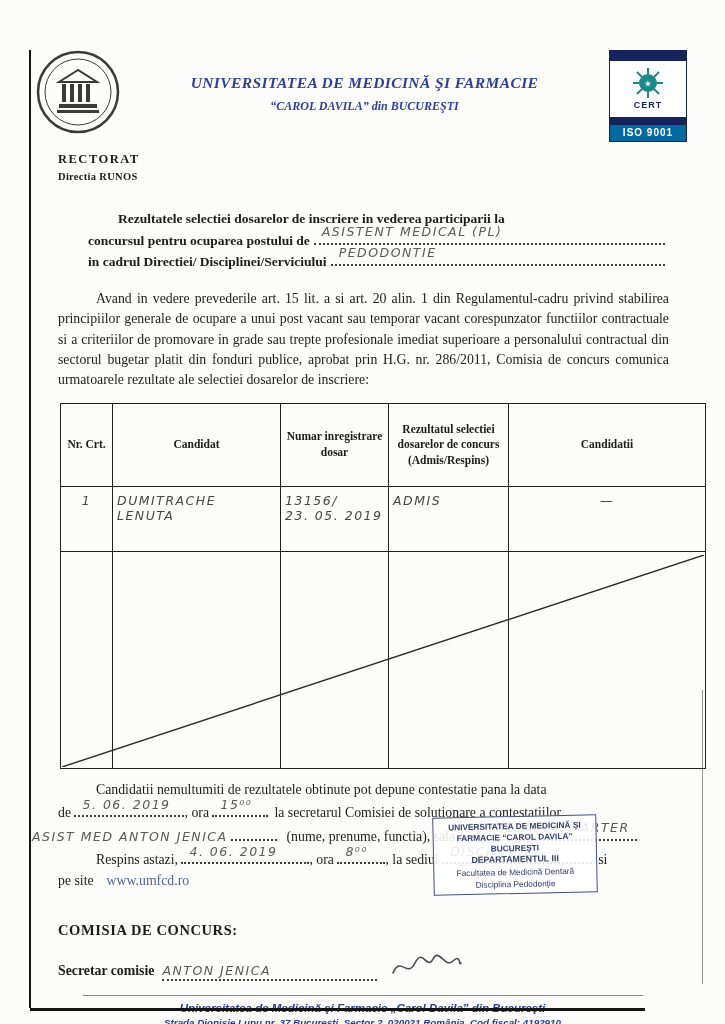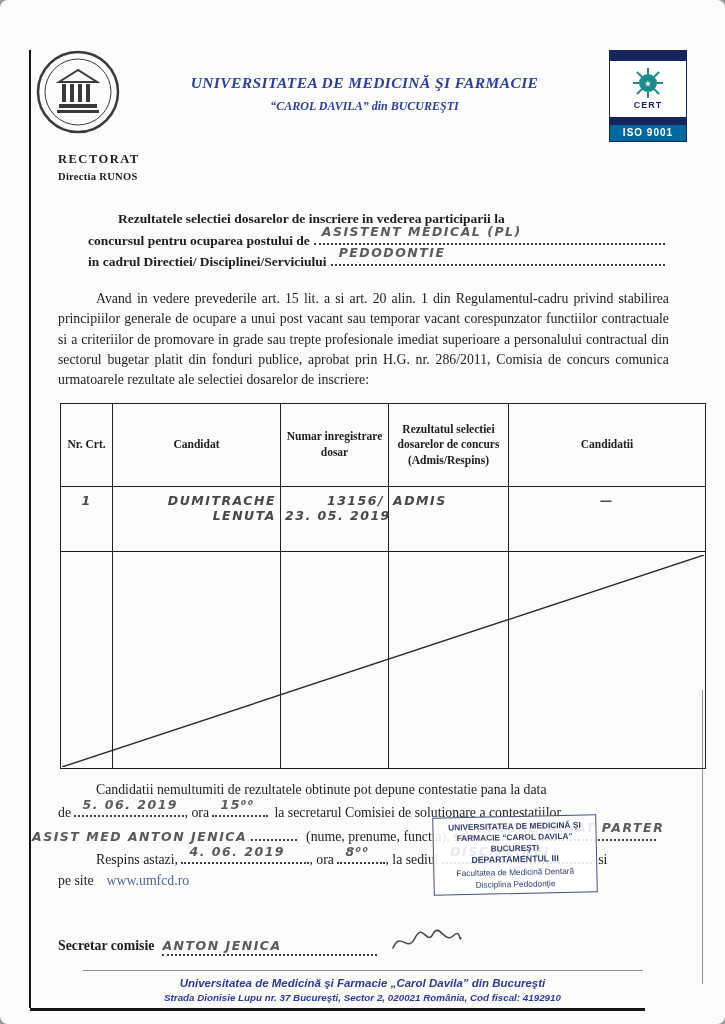--- a/index.html
+++ b/index.html
@@ -1,19 +1,19 @@
 <!DOCTYPE html>
 <html><head>
 <meta charset="utf-8">
 <style>
   html,body { margin:0; padding:0; background:#9a9a9a; }
   .page {
     position:relative; width:725px; height:1024px; margin:0 auto;
     background:#fcfcfa; overflow:hidden;
-    font-family:"Liberation Serif", serif; color:#1c1c1c;border-radius:8px;
+    font-family:"Liberation Serif", serif; color:#1c1c1c;
   }
   
   .scan-left  { position:absolute; left:29px; top:50px; bottom:16px; width:2px; background:#141414; }
   .scan-bottom{ position:absolute; left:30px; bottom:13px; width:615px; height:3px; background:#141414; }
   .scan-right { position:absolute; right:22px; top:690px; bottom:40px; width:1px; background:rgba(20,20,20,.45); }
 
   
   .header { display:flex; align-items:flex-start; padding:50px 38px 0 36px; }
   .logo-wrap { width:84px; height:84px; flex:0 0 auto; }
   .uni-title { flex:1; text-align:center; color:#2e3f97; font-weight:bold; font-style:italic; padding-top:24px; }
@@ -30,22 +30,22 @@
   .rectorat-block { margin:10px 0 0 58px; }
   .rectorat { font-weight:bold; font-size:12.5px; letter-spacing:1.5px; }
   .directia { font-weight:bold; font-size:10.5px; margin-top:4px; letter-spacing:.3px; }
 
   
   .title-block { margin:26px 60px 0 88px; font-weight:bold; font-size:13.5px; line-height:1.6; }
   .title-line1 { padding-left:30px;font-family:Liberation Serif, serif; }
   .tline { display:flex; align-items:baseline; }
   .blank { display:inline-block; border-bottom:2px dotted #3c3c3c; position:relative; }
   .fill  { flex:1; border-bottom:2px dotted #3c3c3c; position:relative; margin-left:4px; }
-  .hw { font-family:"DejaVu Sans", sans-serif; font-style:italic; font-weight:bold;
-        color:#5a5a5a; font-size:12.5px; letter-spacing:1.5px; white-space:nowrap;text-align:right; }
+  .hw { font-family:"DejaVu Sans", sans-serif; font-style:italic; font-weight:normal;
+        color:#5a5a5a; font-size:12.5px; letter-spacing:1.5px; white-space:nowrap; }
   .hw-dark { color:#474747; }
   .fill .hw, .blank .hw { position:absolute; bottom:1px; left:8px; }
 
   
   .body-par { margin:16px 56px 0 58px; font-size:13.8px; line-height:1.48; text-align:justify; text-indent:38px; }
 
   
   .table-wrap { position:relative; width:646px; margin:12px 0 0 60px; }
   table.results { border-collapse:collapse; width:100%; table-layout:fixed; }
   .results th, .results td { border:1.4px solid #1f1f1f; padding:2px 4px; vertical-align:middle; }
@@ -247,20 +247,21 @@
 
   <div class="stamp">
     <div class="s-b">UNIVERSITATEA DE MEDICINĂ ŞI</div>
     <div class="s-b">FARMACIE “CAROL DAVILA” BUCUREŞTI</div>
     <div class="s-m">DEPARTAMENTUL III</div>
     <div class="s-r">Facultatea de Medicină Dentară</div>
     <div class="s-r">Disciplina Pedodonţie</div>
   </div>
 
   <div class="commission">
+    <div class="commission-title">COMISIA DE CONCURS:</div>
     <div class="secretary-line">
       <span>Secretar comisie</span>
       <span class="sec-blank">
         <span class="hw">ANTON   JENICA</span>
       </span>
       <span class="sig">
         <svg width="72" height="28" viewBox="0 0 72 28">
           <path d="M2 20 C 10 2, 16 26, 24 10 S 36 18, 42 6 S 54 16, 62 8 S 68 14, 70 10" fill="none" stroke="#4a4a55" stroke-width="1.6" stroke-linecap="round"></path>
         </svg>
       </span>

